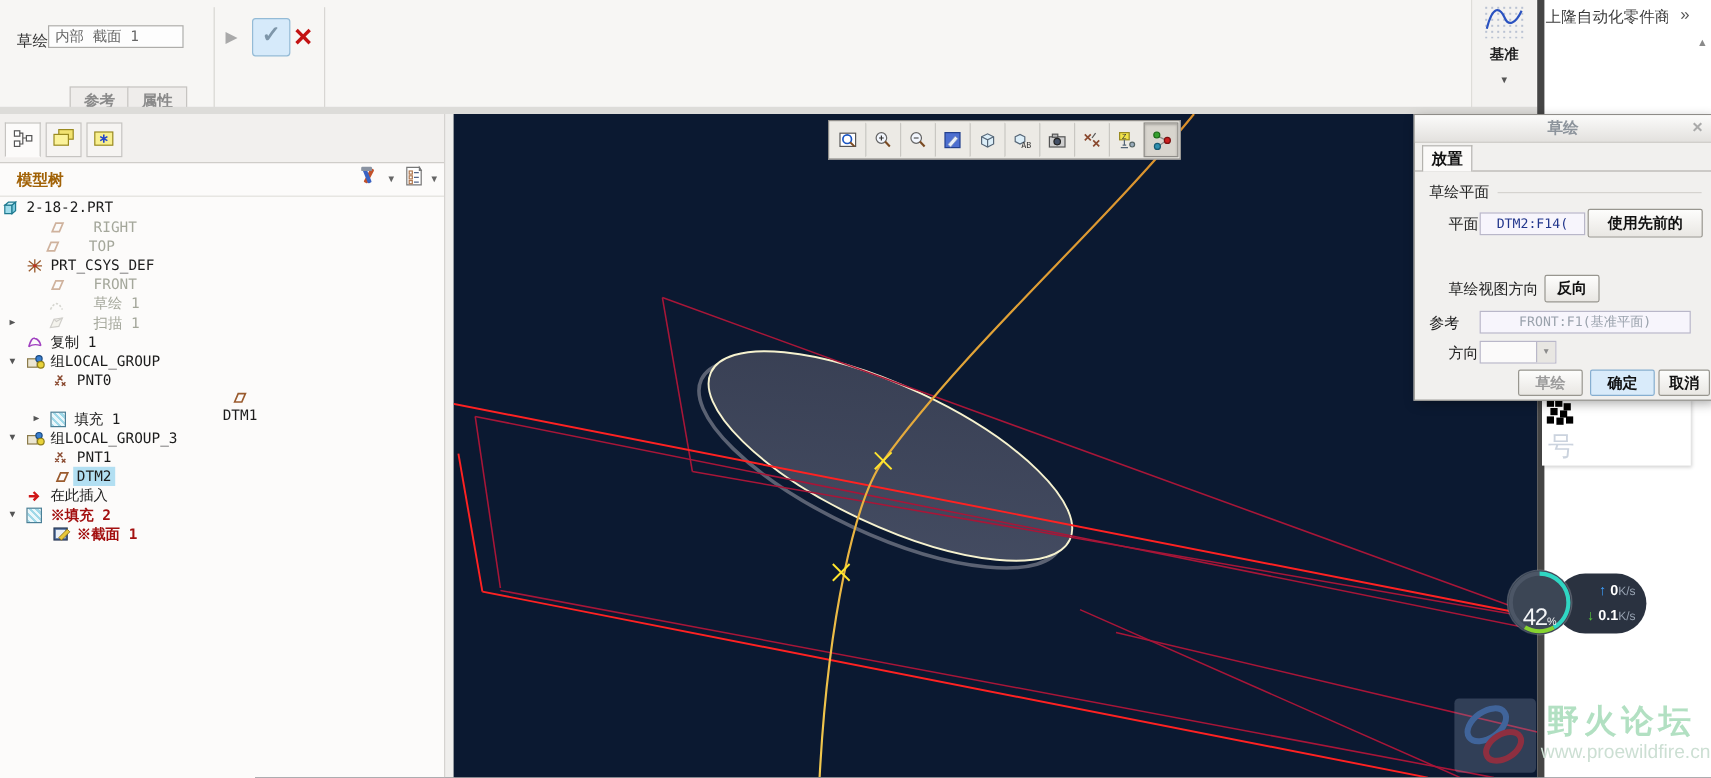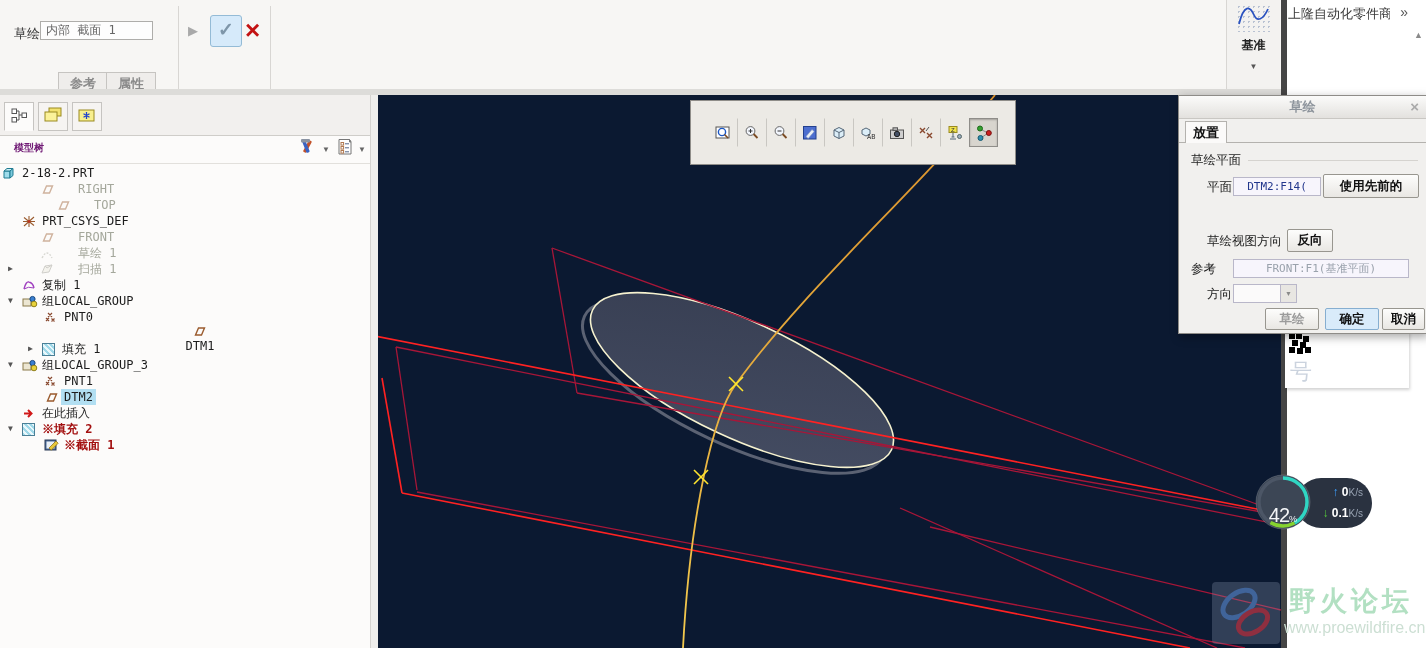--- a/index.html
+++ b/index.html
@@ -35,39 +35,39 @@
   
   .sepstrip{position:absolute;left:1281px;top:0;width:6px;height:648px;background:#454545;z-index:5;}
 
   
   .nav{position:absolute;left:0;top:95px;width:370px;height:553px;background:#fcfbfa;}
   .sash{position:absolute;left:370px;top:95px;width:8px;height:553px;background:#efeeec;border-left:1px solid #d5d3d0;}
   .nav-tabs{position:absolute;left:0;top:0;width:100%;height:40px;background:#f2f0ee;border-bottom:1px solid #cfcdc9;}
   .nav-tab{position:absolute;top:7px;width:30px;height:29px;background:#f6f4f2;border:1px solid #c6c4c1;text-align:center;padding-top:4px;box-sizing:border-box;}
   .nav-tab.sel{background:#fcfbfa;border-bottom-color:#fcfbfa;}
   .nav-head{position:absolute;left:0;top:40px;width:100%;height:28px;border-bottom:1px solid #e2e0dc;}
-  .nav-title{position:absolute;left:14px;top:6px;font-weight:bold;font-size:10px;color:#701a75;}
+  .nav-title{position:absolute;left:14px;top:6px;font-weight:bold;font-size:13px;color:#a16207;}
   .nh-icon{position:absolute;top:3px;}
   .nh-arrow{position:absolute;top:10px;color:#666;font-size:8px;}
   .tree{position:absolute;left:0;top:70px;width:100%;}
   .tree-row{height:16px;line-height:16px;display:flex;align-items:center;white-space:nowrap;
             font-family:"DejaVu Sans Mono",monospace;font-size:12px;color:#1c1c1c;}
   .tree-row .exp{width:14px;font-size:8px;color:#555;text-align:left;flex:none;}
   .tree-row .ticon{width:17px;flex:none;display:inline-flex;align-items:center;}
   .tree-row .tlabel{padding:0 3px;}
   .tree-row.dimmed{color:#a4a79b;gap:18px;}
   .tree-row.dimmed .ticon{opacity:.45;}
   .tree-row.selected .tlabel{background:#b2dff2;}
   .tree-row.alert{color:#a31010;font-weight:bold;}
   .fillchip{display:inline-block;width:11px;height:11px;border:1px solid #4a7f96;
             background:repeating-linear-gradient(45deg,#9fd8e8 0 2px,#eaf7fb 2px 4px);}
 
   
   .vp{position:absolute;left:378px;top:95px;width:903px;height:553px;background:#0b1931;overflow:hidden;}
-  .vp-toolbar{position:absolute;left:312px;top:5px;display:flex;background:#eceae5;border:1px solid #8f8d89;padding:17px;z-index:3;}
+  .vp-toolbar{position:absolute;left:312px;top:5px;display:flex;background:#eceae5;border:1px solid #8f8d89;padding:1px;z-index:3;}
   .vp-btn{width:27px;height:27px;background:#eceae5;border:1px solid transparent;display:flex;align-items:center;justify-content:center;}
   .vp-btn + .vp-btn{border-left:1px solid #c9c7c2;}
   .vp-btn.active{background:#d8d5ce;border:1px solid #8f8d89;box-shadow:inset 0 1px 2px rgba(0,0,0,.25);}
 
   
   .dlg{position:absolute;left:1178px;top:95px;width:247px;height:237px;background:#f1f0ee;border:1px solid #8e8c88;
        box-shadow:2px 3px 9px rgba(0,0,0,.35);z-index:60;}
   .dlg-title{position:absolute;left:0;top:0;width:100%;height:22px;background:linear-gradient(#fbfbfa,#e3e1de);
              border-bottom:1px solid #c9c7c3;text-align:center;line-height:22px;color:#8d949c;font-weight:bold;font-size:13px;}
   .dlg-close{position:absolute;right:7px;top:0;color:#aaa;font-weight:900;font-size:15px;line-height:22px;}
@@ -203,21 +203,21 @@
         </div>
         <div class="tree-row dimmed" style="padding-left: 8px;">
           <span class="exp"></span>
           <span class="ticon">
             <svg width="14" height="13">
               <path d="M3.5,10 L6.5,3 L12.5,3 L9.5,10 Z" fill="none" stroke="#9a5b2e" stroke-width="1.4"></path>
             </svg>
           </span>
           <span class="tlabel">RIGHT</span>
         </div>
-        <div class="tree-row dimmed" style="padding-left: 24px;">
+        <div class="tree-row dimmed" style="padding-left: 4px;">
           <span class="exp"></span>
           <span class="ticon">
             <svg width="14" height="13">
               <path d="M3.5,10 L6.5,3 L12.5,3 L9.5,10 Z" fill="none" stroke="#9a5b2e" stroke-width="1.4"></path>
             </svg>
           </span>
           <span class="tlabel">TOP</span>
         </div>
         <div class="tree-row normal" style="padding-left: 8px;">
           <span class="exp"></span>

